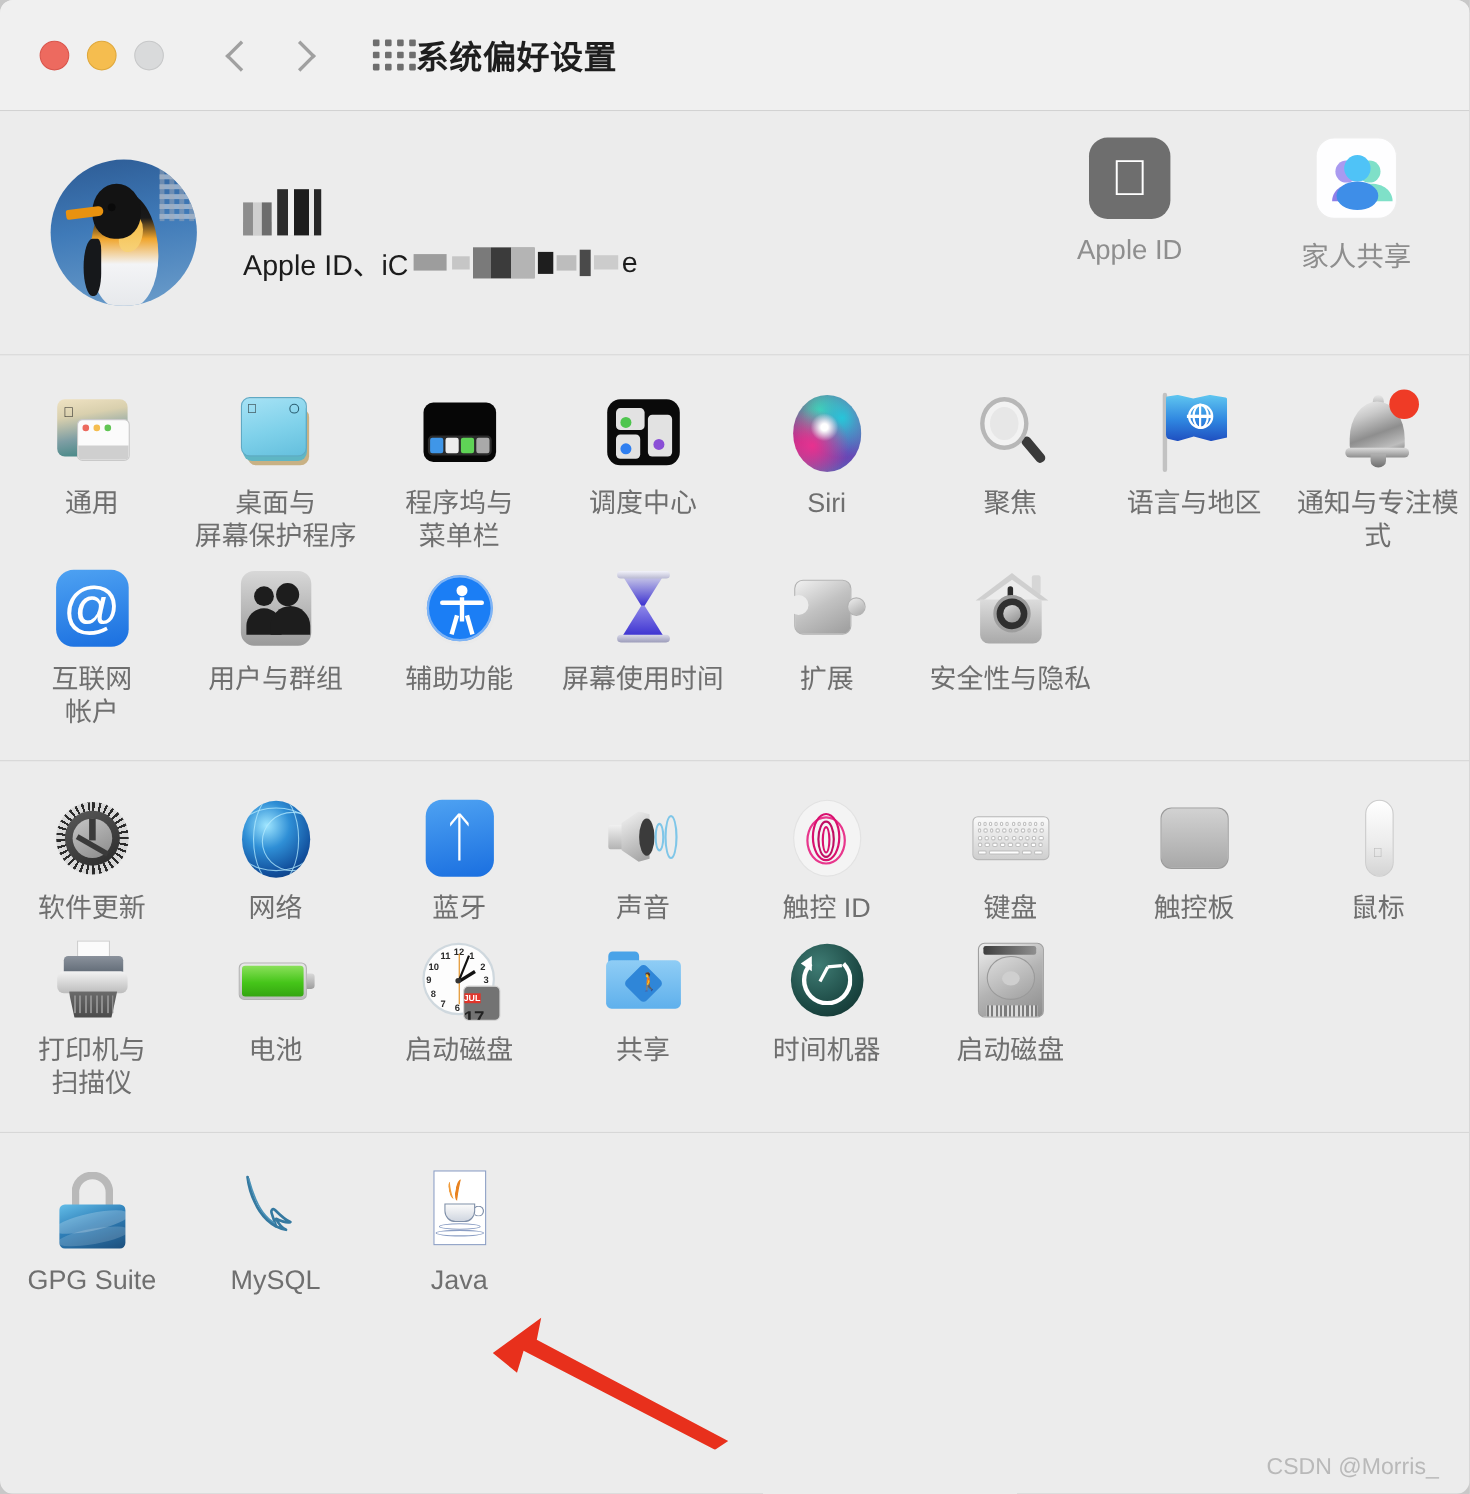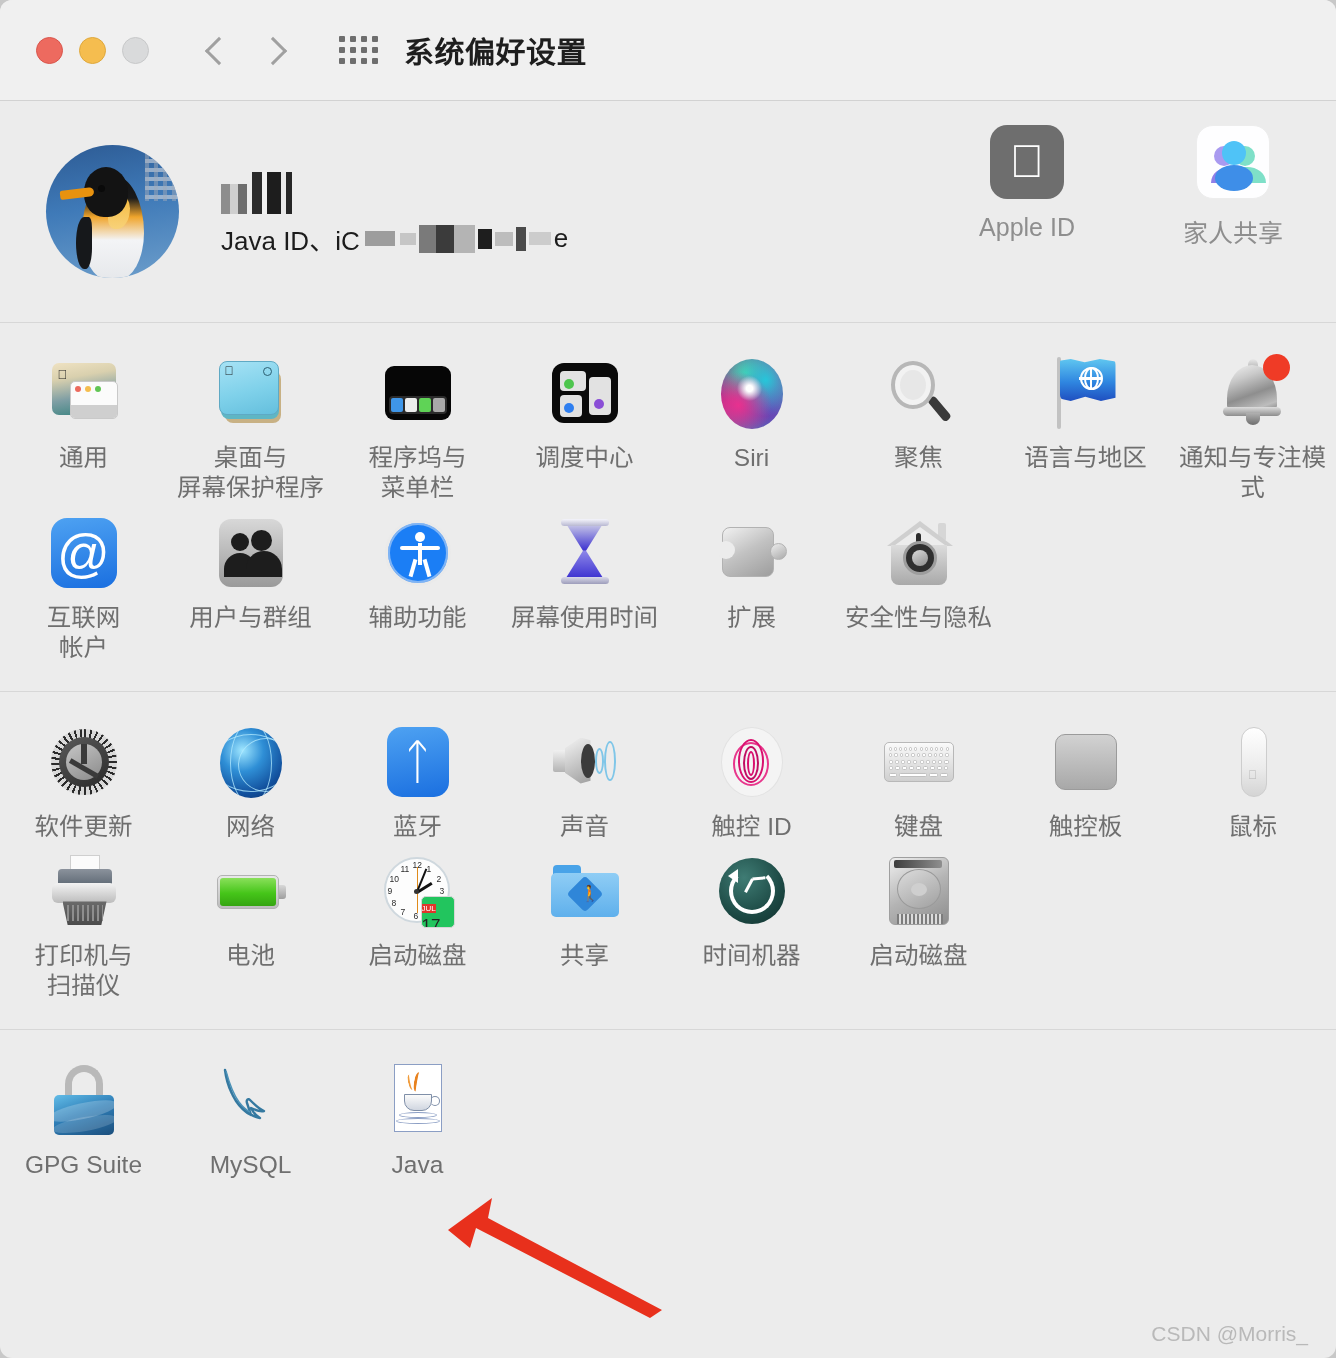--- a/index.html
+++ b/index.html
@@ -69,21 +69,20 @@
   .grid-dots {
     margin-left: 48px;
     display: grid;
     grid-template-columns: repeat(4, 6px);
     grid-template-rows: repeat(3, 6px);
     gap: 5px 5px;
   }
   .grid-dots i { background: #6e6e6e; display: block; width: 6px; height: 6px; border-radius: 1px; }
 
   .win-title {
-    margin-left: 26px;
     font-size: 30px;
     font-weight: bold;
     color: #1e1e1e;
     letter-spacing: 0.5px;
   }
 
   .search-wrap {
     position: absolute;
     right: 16px;
     top: 19px;
@@ -518,30 +517,30 @@
   .ic-bat .shell { position:absolute; left:4px; top:22px; width:62px; height:34px; border-radius:5px;
      background:linear-gradient(180deg,#e8e8e8,#bcbcbc); border:1px solid #b2b2b2;}
   .ic-bat .fill { position:absolute; left:7px; top:25px; width:56px; height:28px; border-radius:3px;
      background:linear-gradient(180deg,#8ae05a,#45c519 55%,#35a511);}
   .ic-bat .nub { position:absolute; left:66px; top:32px; width:7px; height:14px; border-radius:0 3px 3px 0;
      background:linear-gradient(180deg,#d8d8d8,#9e9e9e);}
 
   
   .ic-clk .face { position:absolute; left:4px; top:4px; width:66px; height:66px; border-radius:50%;
      background:#fdfdfd; border:2.5px solid #cfd8de;}
-  .ic-clk .num { position:absolute; font-size:8.5px; color:#2b2b2b;}
+  .ic-clk .num { position:absolute; font-size:8.5px; color:#2b2b2b;font-weight:bold;}
   .ic-clk .h { position:absolute; left:36px; top:22px; width:2.6px; height:17px; background:#111;
      transform-origin: bottom center; transform: rotate(58deg);}
   .ic-clk .m { position:absolute; left:36px; top:14px; width:2.2px; height:25px; background:#111;
      transform-origin: bottom center; transform: rotate(22deg);}
   .ic-clk .s { position:absolute; left:37px; top:14px; width:1.3px; height:46px; background:#e08b1a;
      transform-origin: center;}
   .ic-clk .pin { position:absolute; left:34.5px; top:36px; width:5px; height:5px; border-radius:50%; background:#333;}
   .ic-clk .cal { position:absolute; right:1px; bottom:1px; width:34px; height:32px; border-radius:5px;
-     background:#22c55e; border:1px solid #d6d6d6; overflow:hidden;}
+     background:#737373; border:1px solid #d6d6d6; overflow:hidden;font-weight:bold;}
   .ic-clk .cal .mn { height:11px; background:#e0352b; color:#fff; font-size:8px; text-align:center; line-height:11px;}
   .ic-clk .cal .dy { font-size:17px; text-align:center; line-height:21px; color:#222;}
 
   
   .ic-shr .tab { position:absolute; left:6px; top:12px; width:28px; height:10px; border-radius:4px 4px 0 0;
      background:#49a3e8;}
   .ic-shr .fld { position:absolute; left:4px; top:20px; width:68px; height:44px; border-radius:5px;
      background:linear-gradient(180deg,#8fcdf5,#5fb0ec);}
   .ic-shr .sgn { position:absolute; left:25px; top:28px; width:26px; height:26px; background:#2f86d8;
      transform:rotate(45deg); border-radius:4px;}
@@ -660,21 +659,21 @@
       <span class="peng-wing"></span>
       <span class="av-pixelate"></span>
     </div>
 
     <div class="acct-text">
       <div class="acct-name-row">
         <span class="px px-a"></span>
           <span class="px px-b"></span>
       </div>
       <div class="acct-sub">
-        <span>Java ID、iC</span>
+        <span>Apple ID、iC</span>
         <span class="px px-c"></span>
           <span class="px px-d"></span>
         <span class="px px-e"></span>
           <span class="px px-f"></span>
         <span class="px px-g"></span>
           <span class="px px-h"></span>
         <span class="px px-i"></span>
         <span>e</span>
       </div>
     </div>

